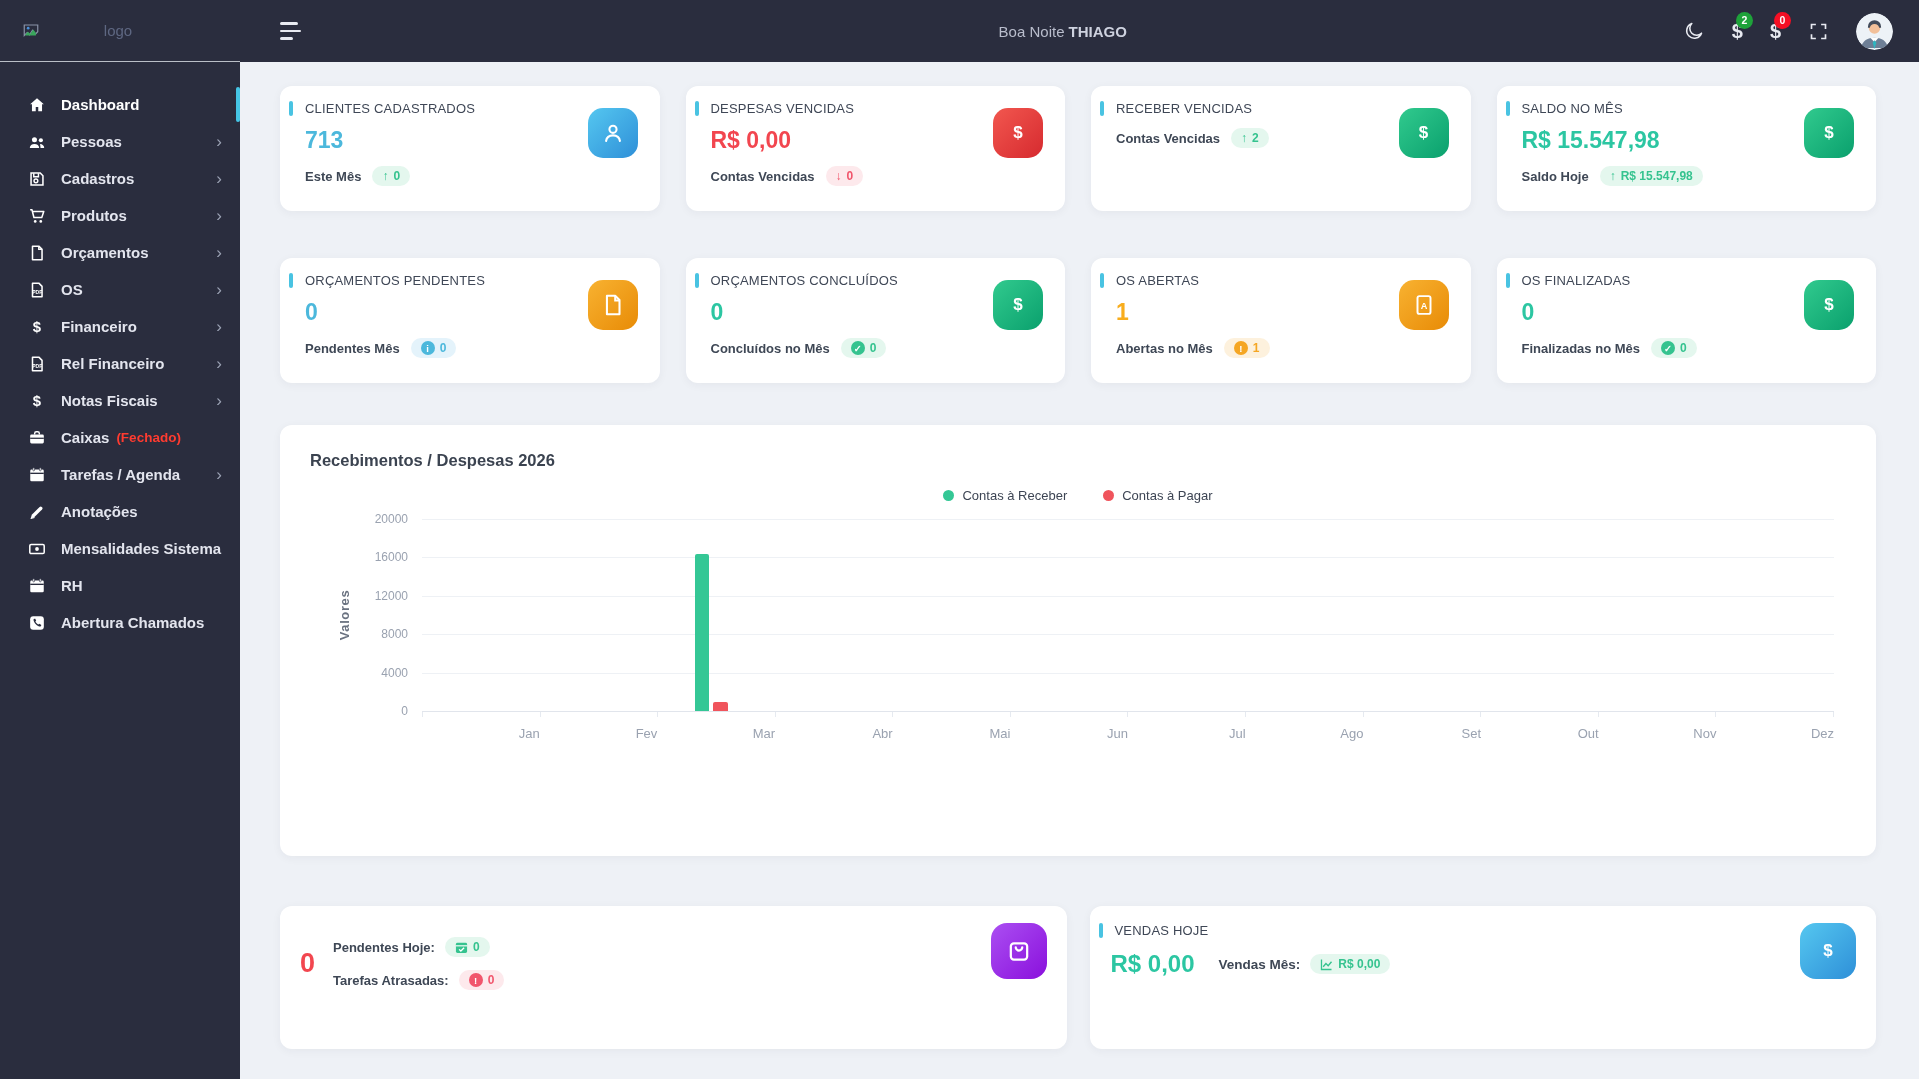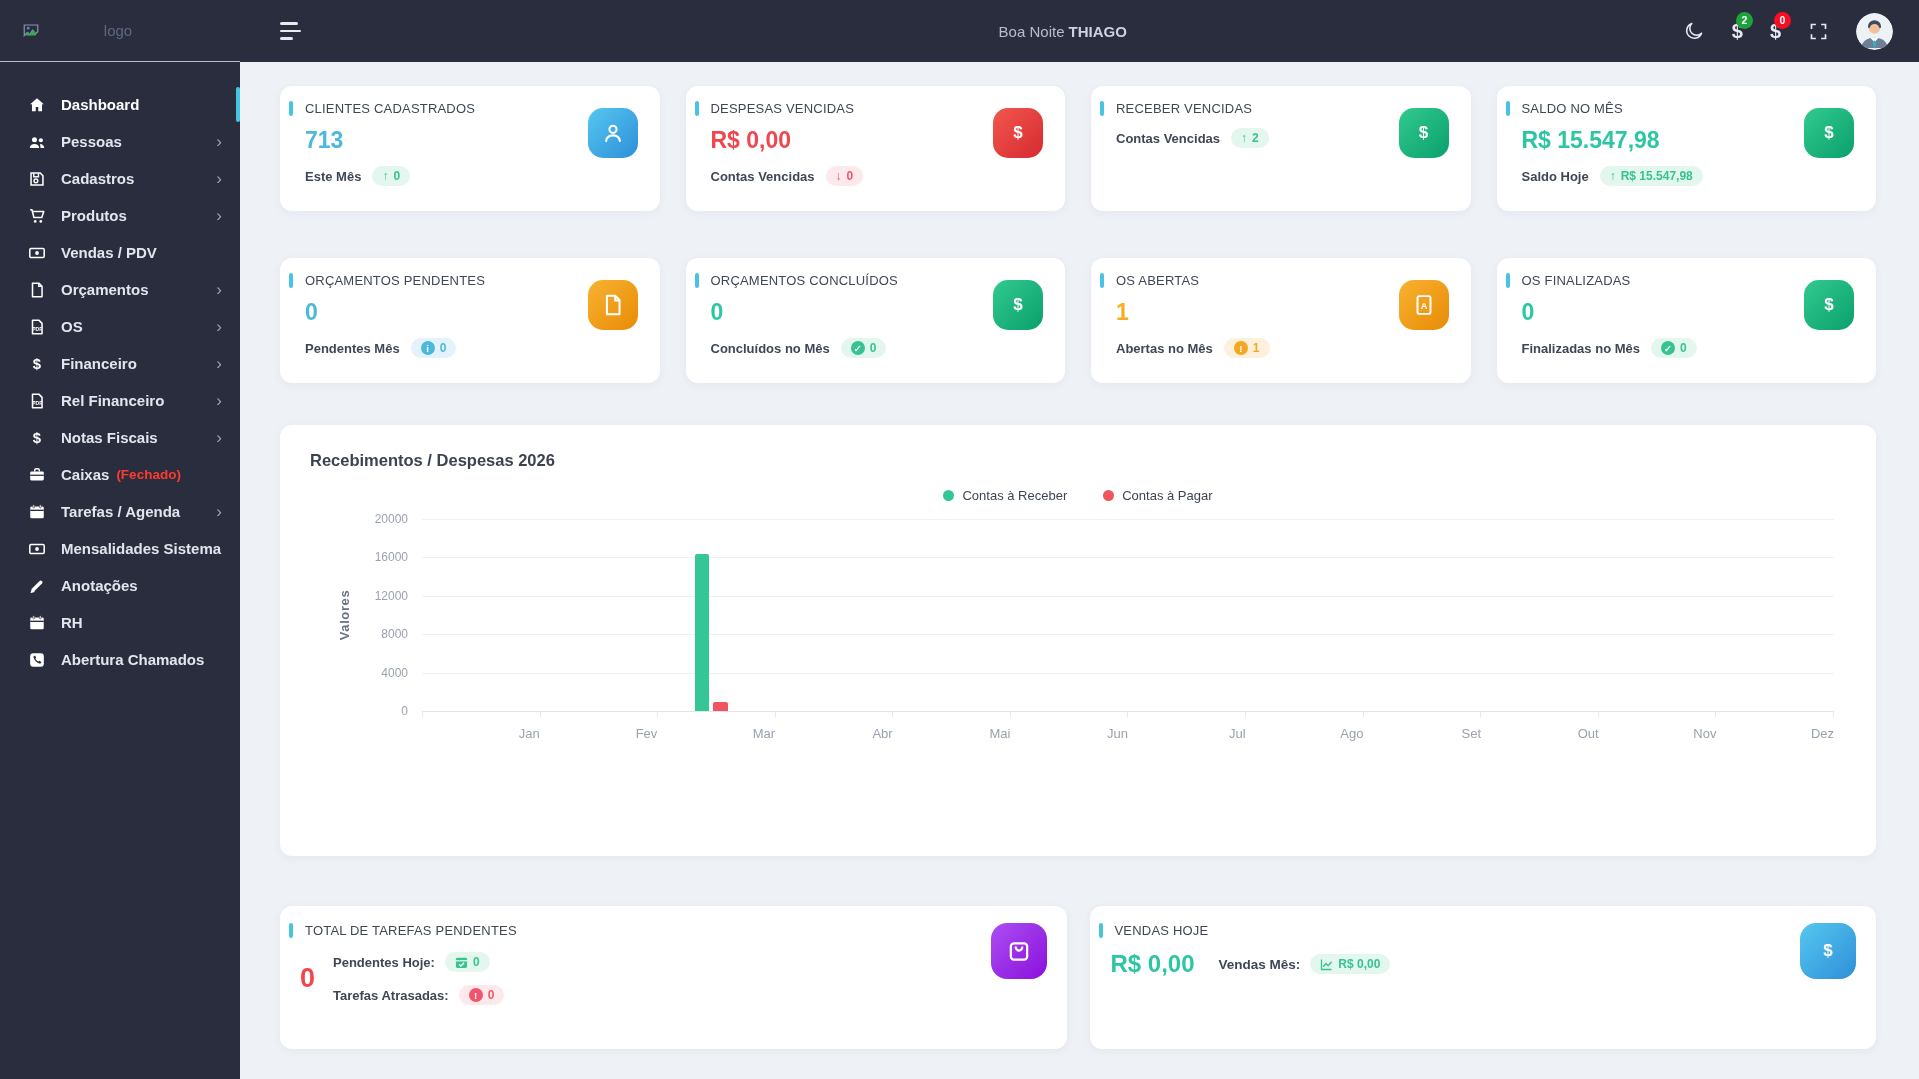--- a/index.html
+++ b/index.html
@@ -158,29 +158,20 @@
               <circle cx="8" cy="16" r="1.5" fill="#fff"></circle>
               <circle cx="14.2" cy="16" r="1.5" fill="#fff"></circle>
             </svg>
           </span>
           <span class="nav-label">Produtos</span>
           <span class="chevron">›</span>
         </a>
         <a class="nav-item">
           <span class="nav-icon">
             <svg viewBox="0 0 20 20">
-              <rect x="2" y="5" width="16" height="10" rx="1.5" fill="none" stroke="#fff" stroke-width="1.7"></rect>
-              <circle cx="10" cy="10" r="2.1" fill="#fff"></circle>
-            </svg>
-          </span>
-          <span class="nav-label">Vendas / PDV</span>
-        </a>
-        <a class="nav-item">
-          <span class="nav-icon">
-            <svg viewBox="0 0 20 20">
               <path d="M5 2.4h7l3.6 3.6v11.6H5z" fill="none" stroke="#fff" stroke-width="1.7" stroke-linejoin="round"></path>
               <path d="M12 2.6V6h3.5" fill="none" stroke="#fff" stroke-width="1.6"></path>
             </svg>
           </span>
           <span class="nav-label">Orçamentos</span>
           <span class="chevron">›</span>
         </a>
         <a class="nav-item">
           <span class="nav-icon">
             <svg viewBox="0 0 20 20">
@@ -238,34 +229,34 @@
               <rect x="5.4" y="2" width="1.9" height="3.4" rx=".9" fill="#fff" stroke="#2a2d3e" stroke-width=".7"></rect>
               <rect x="12.7" y="2" width="1.9" height="3.4" rx=".9" fill="#fff" stroke="#2a2d3e" stroke-width=".7"></rect>
             </svg>
           </span>
           <span class="nav-label">Tarefas / Agenda</span>
           <span class="chevron">›</span>
         </a>
         <a class="nav-item">
           <span class="nav-icon">
             <svg viewBox="0 0 20 20">
+              <path d="M3 17.2l1.2-4.1 8.7-8.7a1.7 1.7 0 0 1 2.4 0l.3.3a1.7 1.7 0 0 1 0 2.4l-8.7 8.7z" fill="#fff"></path>
+              <path d="M3 17.2l4.2-1.2" stroke="#fff" stroke-width="1.2"></path>
+            </svg>
+          </span>
+          <span class="nav-label">Anotações</span>
+        </a>
+        <a class="nav-item">
+          <span class="nav-icon">
+            <svg viewBox="0 0 20 20">
               <rect x="2" y="5" width="16" height="10" rx="1.5" fill="none" stroke="#fff" stroke-width="1.7"></rect>
               <circle cx="10" cy="10" r="2.1" fill="#fff"></circle>
             </svg>
           </span>
           <span class="nav-label">Mensalidades Sistema</span>
-        </a>
-        <a class="nav-item">
-          <span class="nav-icon">
-            <svg viewBox="0 0 20 20">
-              <path d="M3 17.2l1.2-4.1 8.7-8.7a1.7 1.7 0 0 1 2.4 0l.3.3a1.7 1.7 0 0 1 0 2.4l-8.7 8.7z" fill="#fff"></path>
-              <path d="M3 17.2l4.2-1.2" stroke="#fff" stroke-width="1.2"></path>
-            </svg>
-          </span>
-          <span class="nav-label">Anotações</span>
         </a>
         <a class="nav-item">
           <span class="nav-icon">
             <svg viewBox="0 0 20 20">
               <rect x="2.5" y="4" width="15" height="13" rx="1.5" fill="#fff"></rect>
               <rect x="2.5" y="7.4" width="15" height="1.5" fill="#2a2d3e"></rect>
               <rect x="5.4" y="2" width="1.9" height="3.4" rx=".9" fill="#fff" stroke="#2a2d3e" stroke-width=".7"></rect>
               <rect x="12.7" y="2" width="1.9" height="3.4" rx=".9" fill="#fff" stroke="#2a2d3e" stroke-width=".7"></rect>
             </svg>
           </span>
@@ -547,24 +538,20 @@
               <div>Out</div>
               <div>Nov</div>
               <div>Dez</div>
             </div>
         </div>
       </section>
 
       <div class="bottom-row">
 
         <section class="card bottom-card">
-          <div class="stat-title">
-            <span class="accent-bar"></span>
-            <span>TOTAL DE TAREFAS PENDENTES</span>
-          </div>
           <div class="task-body">
             <span class="task-big">0</span>
             <div class="task-rows">
               <div class="task-row">
                 <span class="stat-label">Pendentes Hoje:</span>
                 <span class="pill b-green">
                   <span>
                       <svg viewBox="0 0 14 14">
                         <rect x="1" y="2" width="12" height="11" rx="1.6" fill="#35c38f"></rect>
                         <rect x="1" y="4.6" width="12" height="1.2" fill="#fff"></rect>

